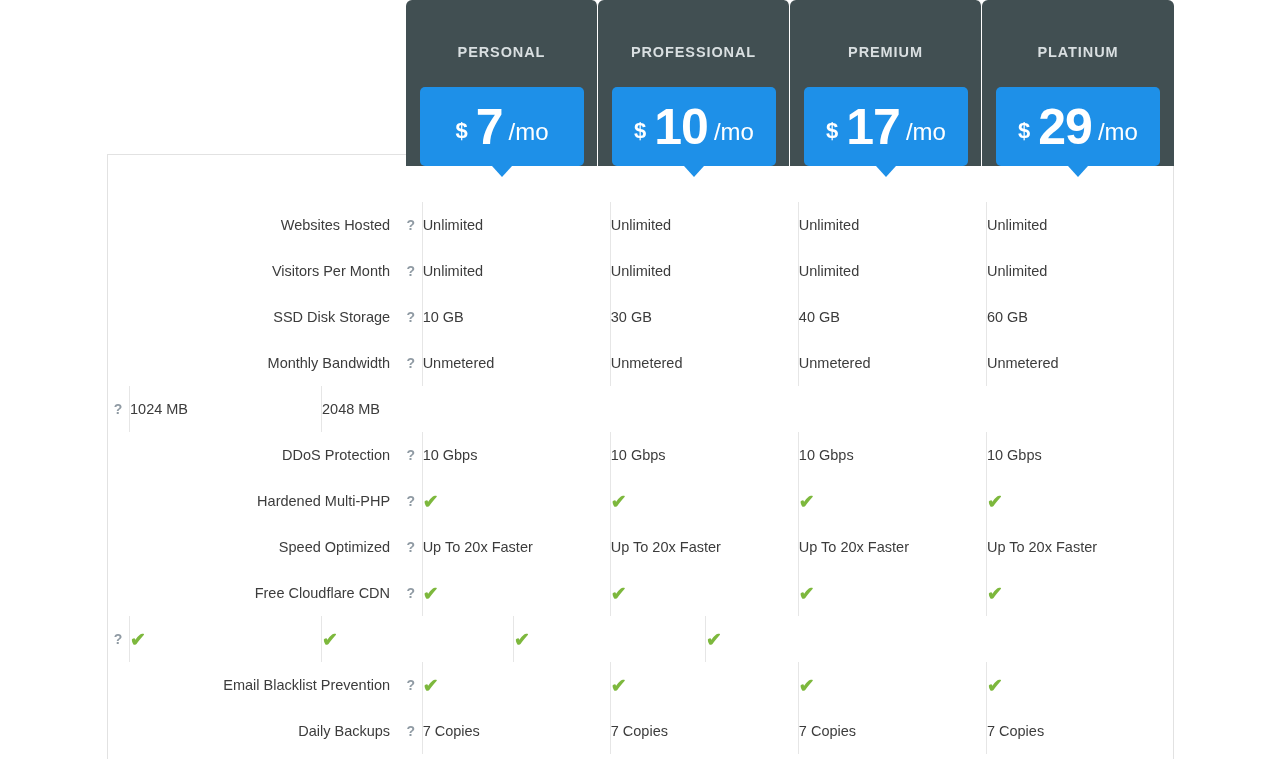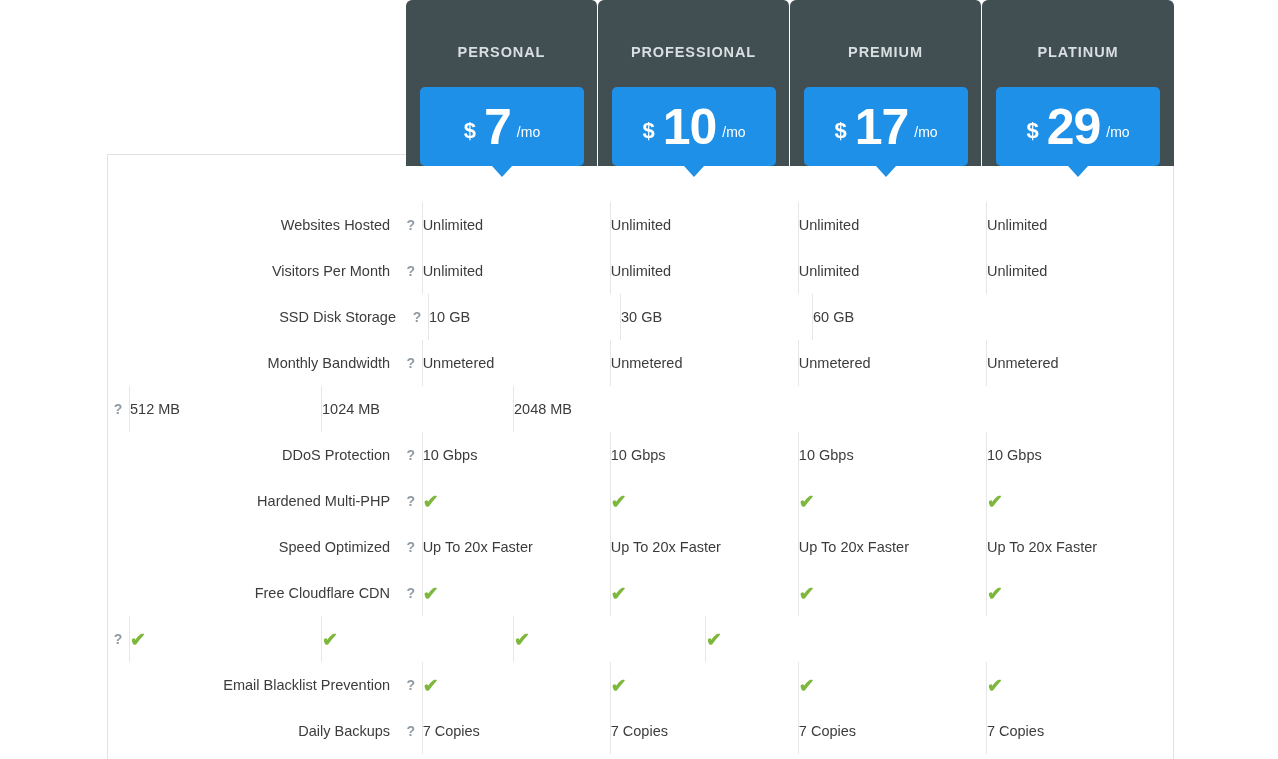--- a/index.html
+++ b/index.html
@@ -79,21 +79,21 @@
     margin-top: 8px;
   }
   .amt {
     font-size: 50px;
     font-weight: bold;
     line-height: 1;
     margin: 0 6px 0 8px;
     letter-spacing: -1px;
   }
   .per {
-    font-size: 14px;
+    font-size: 24px;
     line-height: 1;
     align-self: center;
     margin-top: 11px;
   }
 
   
   .grid {
     position: absolute;
     left: 107px; top: 154px;
     width: 1067px; height: 605px;
@@ -197,33 +197,33 @@
         <div class="cell-val">Unlimited</div>
         <div class="cell-val">Unlimited</div>
         <div class="cell-val">Unlimited</div>
         <div class="cell-val">Unlimited</div>
       </div>
       <div class="row">
         <div class="cell-label">SSD Disk Storage</div>
         <div class="help-icon">?</div>
         <div class="cell-val">10 GB</div>
         <div class="cell-val">30 GB</div>
+        <div class="cell-val">40 GB</div>
         <div class="cell-val">60 GB</div>
       </div>
       <div class="row">
         <div class="cell-label">Monthly Bandwidth</div>
         <div class="help-icon">?</div>
         <div class="cell-val">Unmetered</div>
         <div class="cell-val">Unmetered</div>
         <div class="cell-val">Unmetered</div>
         <div class="cell-val">Unmetered</div>
       </div>
       <div class="row">
         <div class="help-icon">?</div>
-        <div class="cell-val">512 MB</div>
         <div class="cell-val">1024 MB</div>
         <div class="cell-val">2048 MB</div>
       </div>
       <div class="row">
         <div class="cell-label">DDoS Protection</div>
         <div class="help-icon">?</div>
         <div class="cell-val">10 Gbps</div>
         <div class="cell-val">10 Gbps</div>
         <div class="cell-val">10 Gbps</div>
         <div class="cell-val">10 Gbps</div>

